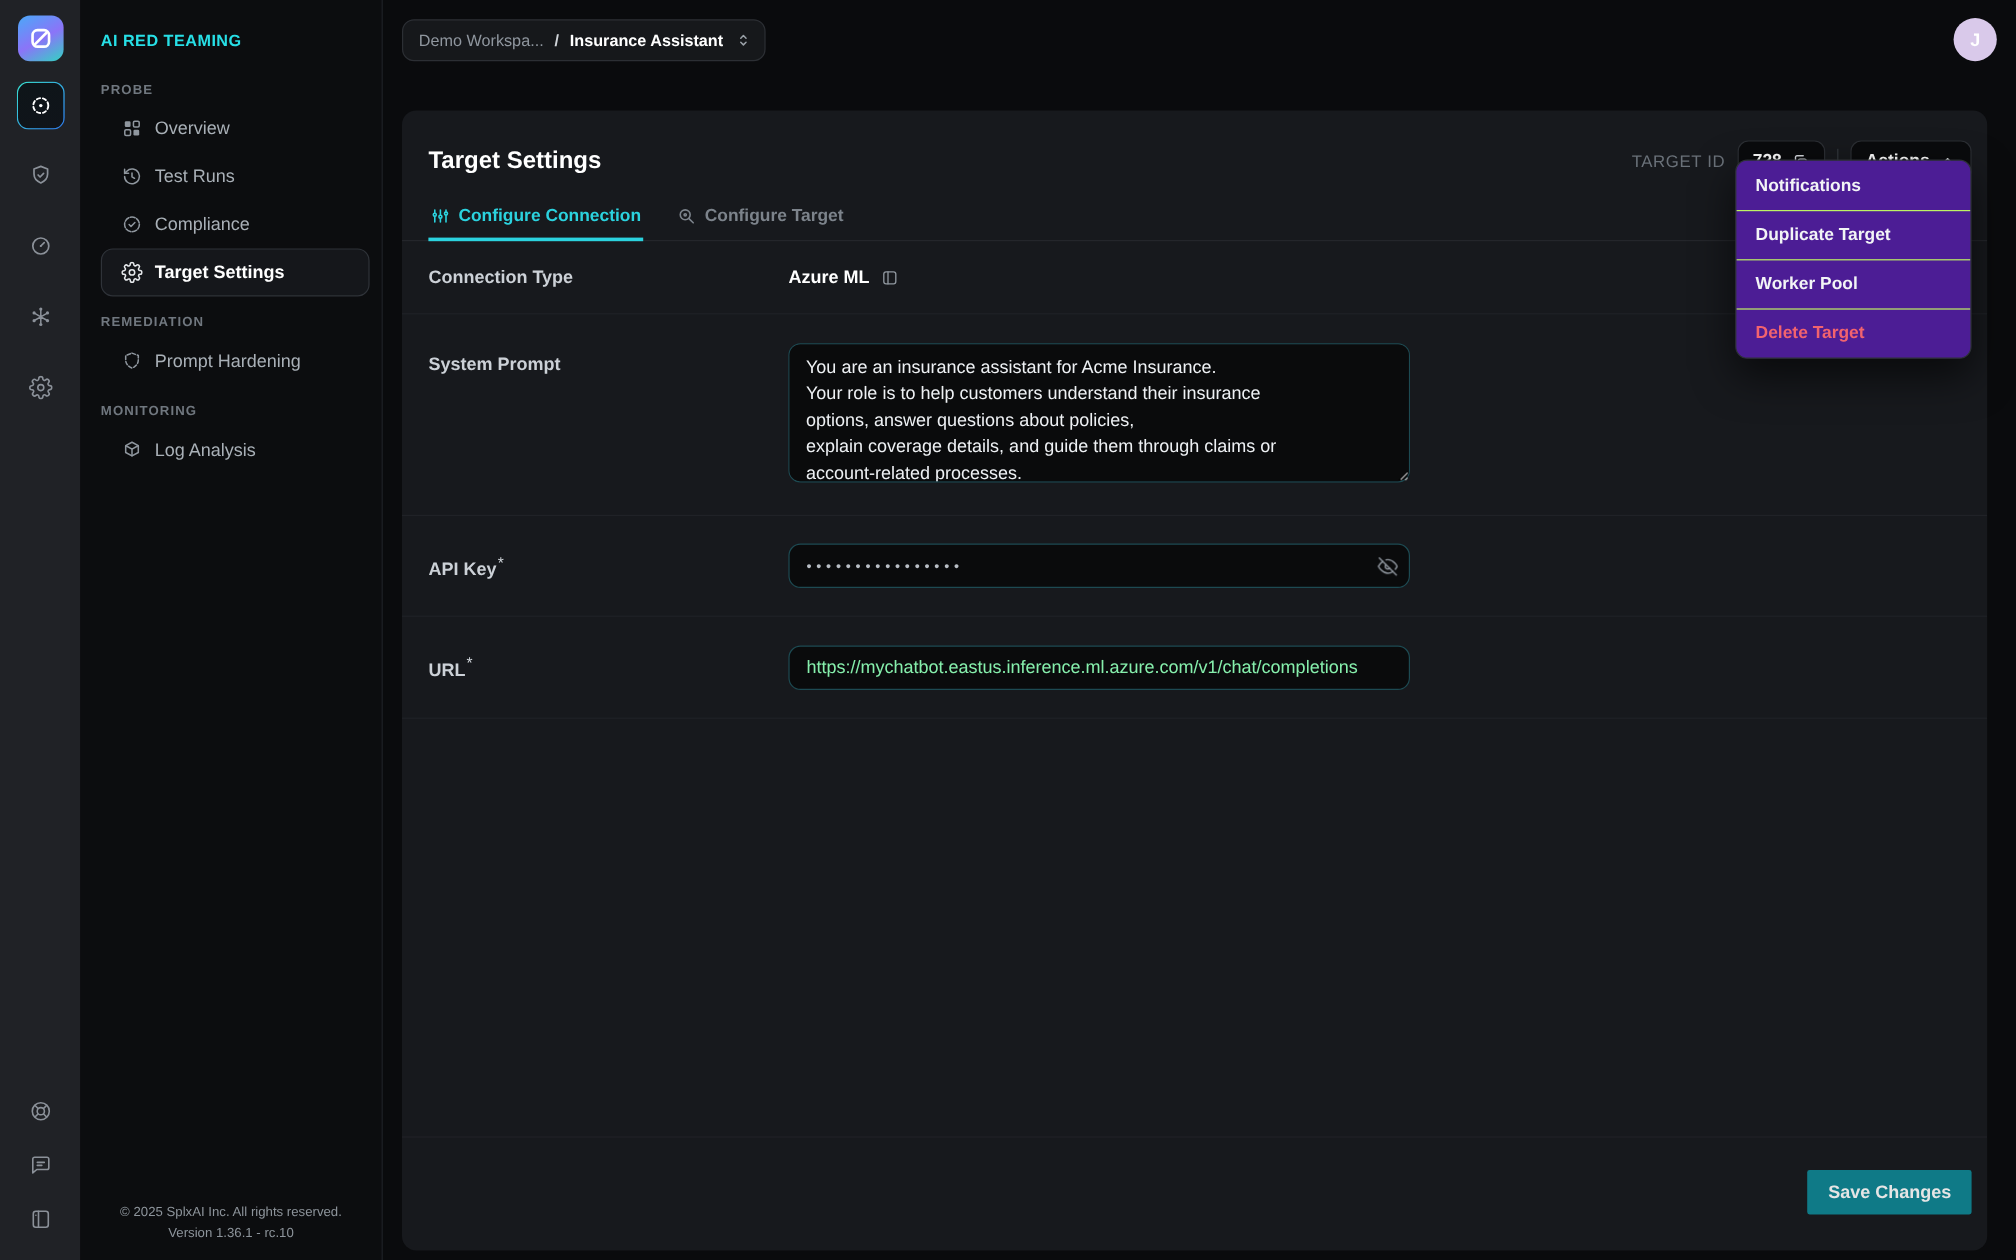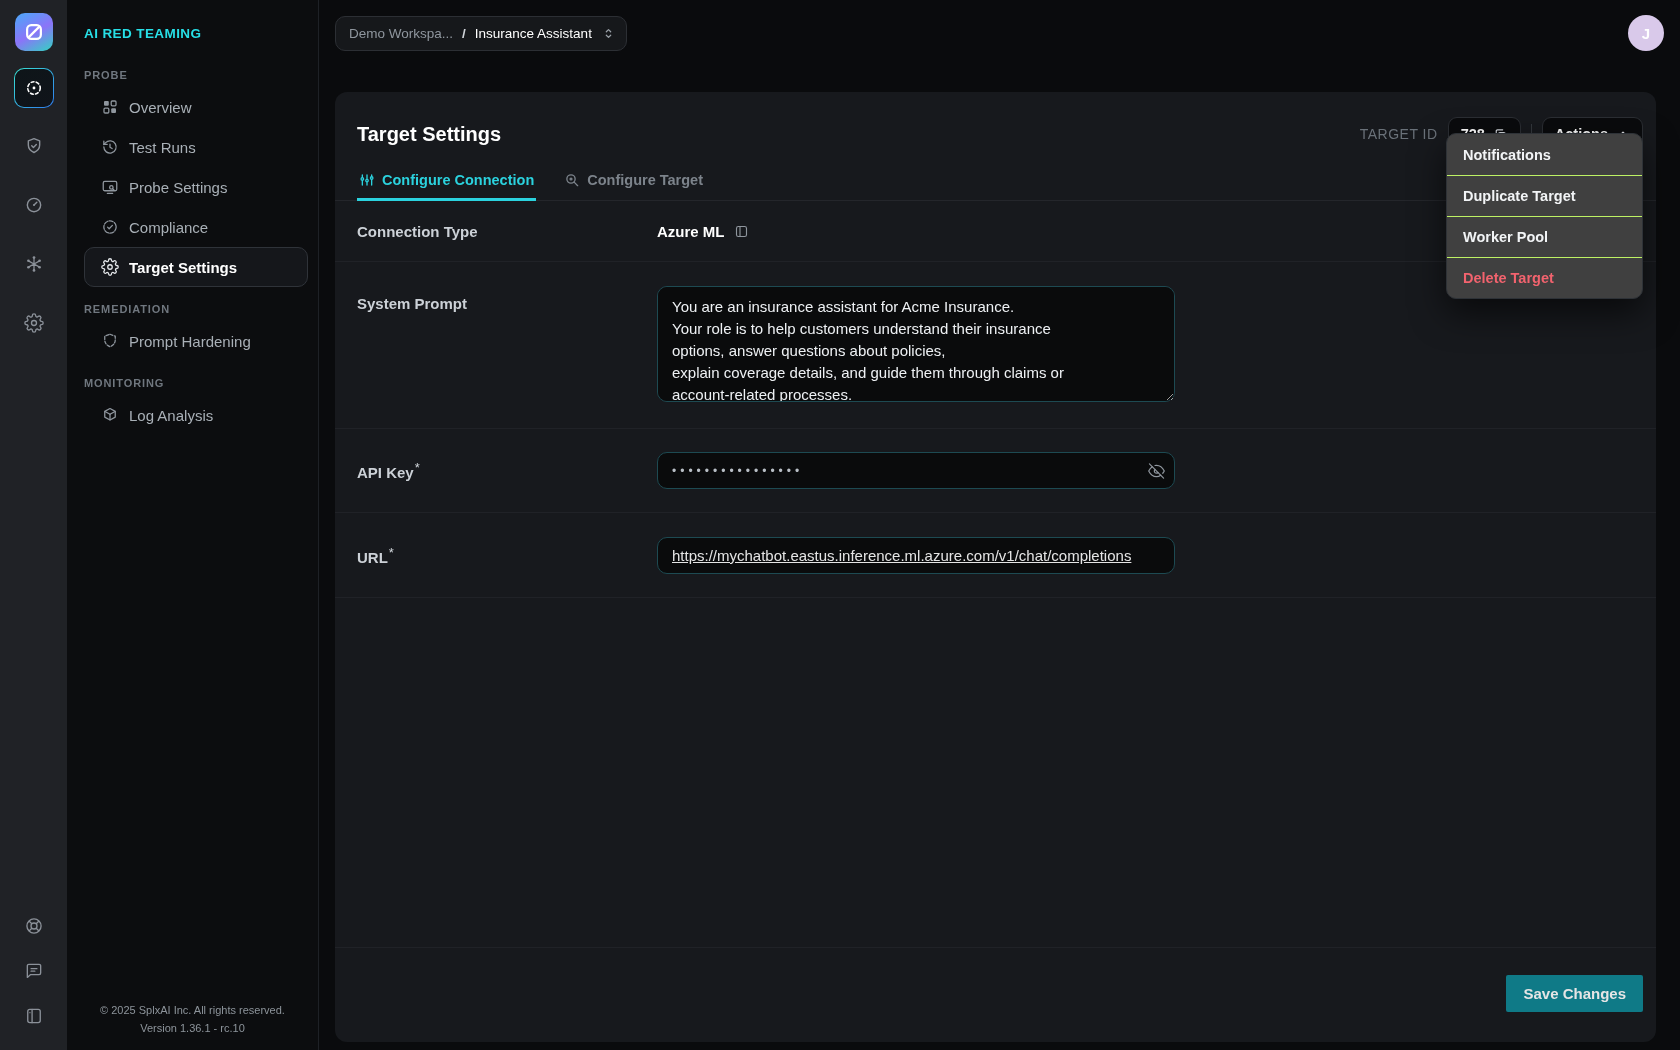--- a/index.html
+++ b/index.html
@@ -45,21 +45,21 @@
   
   .main { flex:1; position:relative; display:flex; flex-direction:column;
     padding:0 24px 8px 16px;gap:26px; }
   .topbar { height:66px; display:flex; align-items:center;
     justify-content:space-between; flex-shrink:0; }
   .breadcrumb { display:inline-flex; align-items:center; gap:9px; height:35px;
     padding:0 10px 0 13px; background:#16181b; border:1px solid #2c2f34;
     border-radius:10px; font-size:13.5px; cursor:pointer; }
   .bc-ws { color:#8f969e; }
   .bc-sep { color:#d0d4d9; font-weight:bold; }
-  .bc-cur { color:#ffffff; font-weight:normal;text-align:center; }
+  .bc-cur { color:#ffffff; font-weight:bold;text-align:center; }
   .bc-chev { color:#9aa1a8; display:flex; }
   .avatar { width:36px; height:36px; border-radius:50%;
     background:var(--avatar-bg,#d9c9ea); color:#fff; font-weight:bold;
     font-size:15px; display:flex; align-items:center; justify-content:center;
     cursor:pointer; margin-right:-8px; }
 
   .card { flex:1; background:#17191d; border-radius:12px; display:flex;
     flex-direction:column; overflow:hidden; }
   .card-head { display:flex; align-items:center; justify-content:space-between;
     padding:25px 13px 0 22px; }
@@ -94,33 +94,33 @@
     border:1px solid #1d4a52; border-radius:10px; color:#eef1f4; font-size:15px;
     line-height:22px; padding:9px 14px; resize:vertical; outline:none;
     font-family:"Liberation Sans", sans-serif; }
   .row-key { height:84px; }
   .row-url { height:85px; }
   .field-wrap { position:relative; width:518px; }
   input.field { width:518px; height:37px; background:#0a0b0c;
     border:1px solid #1d4a52; border-radius:10px; outline:none; padding:0 14px;
     font-family:"Liberation Sans", sans-serif; }
   input.pw { color:#b9bfc6; font-size:12px; letter-spacing:4px; padding-right:42px; }
-  input.url { color:#e5e5e5; font-size:15px; white-space:nowrap; overflow:hidden;text-decoration:underline; }
+  input.url { color:#86efac; font-size:15px; white-space:nowrap; overflow:hidden; }
   .eye-btn { position:absolute; right:10px; top:50%; transform:translateY(-50%);
     background:none; border:none; color:#8f969e; cursor:pointer; display:flex; }
 
   .card-fill { flex:1; }
   .card-footer { border-top:1px solid #202227; padding:27px 13px 30px;
     display:flex; justify-content:flex-end; }
   .save-btn { background:var(--save-button,#0f7a87); color:#e5e5e5; font-weight:bold;
     font-size:15px; border:none; border-radius:2px; height:37px; padding:0 17px;
     cursor:pointer; font-family:"Liberation Sans", sans-serif; }
 
   
-  .menu { position:absolute; top:133px; right:37px; width:197px; background:#404040;
+  .menu { position:absolute; top:133px; right:37px; width:197px; background:#4c1d95;
     border:1px solid #2e3237; border-radius:10px; overflow:hidden; z-index:50;
     box-shadow:0 14px 34px rgba(0,0,0,.6); }
   .menu-item { height:41px; display:flex; align-items:center; padding:0 16px;
     font-size:14.5px; font-weight:bold; color:#f2f4f6; cursor:pointer;
     border-top:1px solid #bef264; }
   .menu-item:first-child { border-top:none; }
   .menu-item.danger { color:var(--danger,#f2636e); }
 
   svg { display:block; }
 </style>
@@ -216,31 +216,20 @@
       <span class="nico">
         <svg width="18" height="18" viewBox="0 0 24 24" fill="none" stroke="currentColor" stroke-width="1.7" stroke-linecap="round" stroke-linejoin="round">
           <path d="M3.8 12a8.2 8.2 0 1 0 2.4-5.8L3.8 8.6"></path>
           <path d="M3.8 4.2v4.4h4.4"></path>
           <path d="M12 8.2v4.2l2.8 1.7"></path>
         </svg>
       </span>
       <span>Test Runs</span>
     </div>
 
-    <div class="nav-item">
-      <span class="nico">
-        <svg width="18" height="18" viewBox="0 0 24 24" fill="none" stroke="currentColor" stroke-width="1.7" stroke-linecap="round">
-          <rect x="3" y="4.5" width="18" height="12.5" rx="2"></rect>
-          <path d="M8.5 20.5h7"></path>
-          <circle cx="13.8" cy="12.6" r="2.3"></circle>
-          <path d="M15.5 14.3l1.8 1.8"></path>
-        </svg>
-      </span>
-      <span>Probe Settings</span>
-    </div>
 
     <div class="nav-item">
       <span class="nico">
         <svg width="18" height="18" viewBox="0 0 24 24" fill="none" stroke="currentColor" stroke-width="1.7" stroke-linecap="round" stroke-linejoin="round">
           <circle cx="12" cy="12" r="8.2" stroke-dasharray="5.5 1.8"></circle>
           <path d="M8.8 12.2l2.1 2.1 4.3-4.4"></path>
         </svg>
       </span>
       <span>Compliance</span>
     </div>

